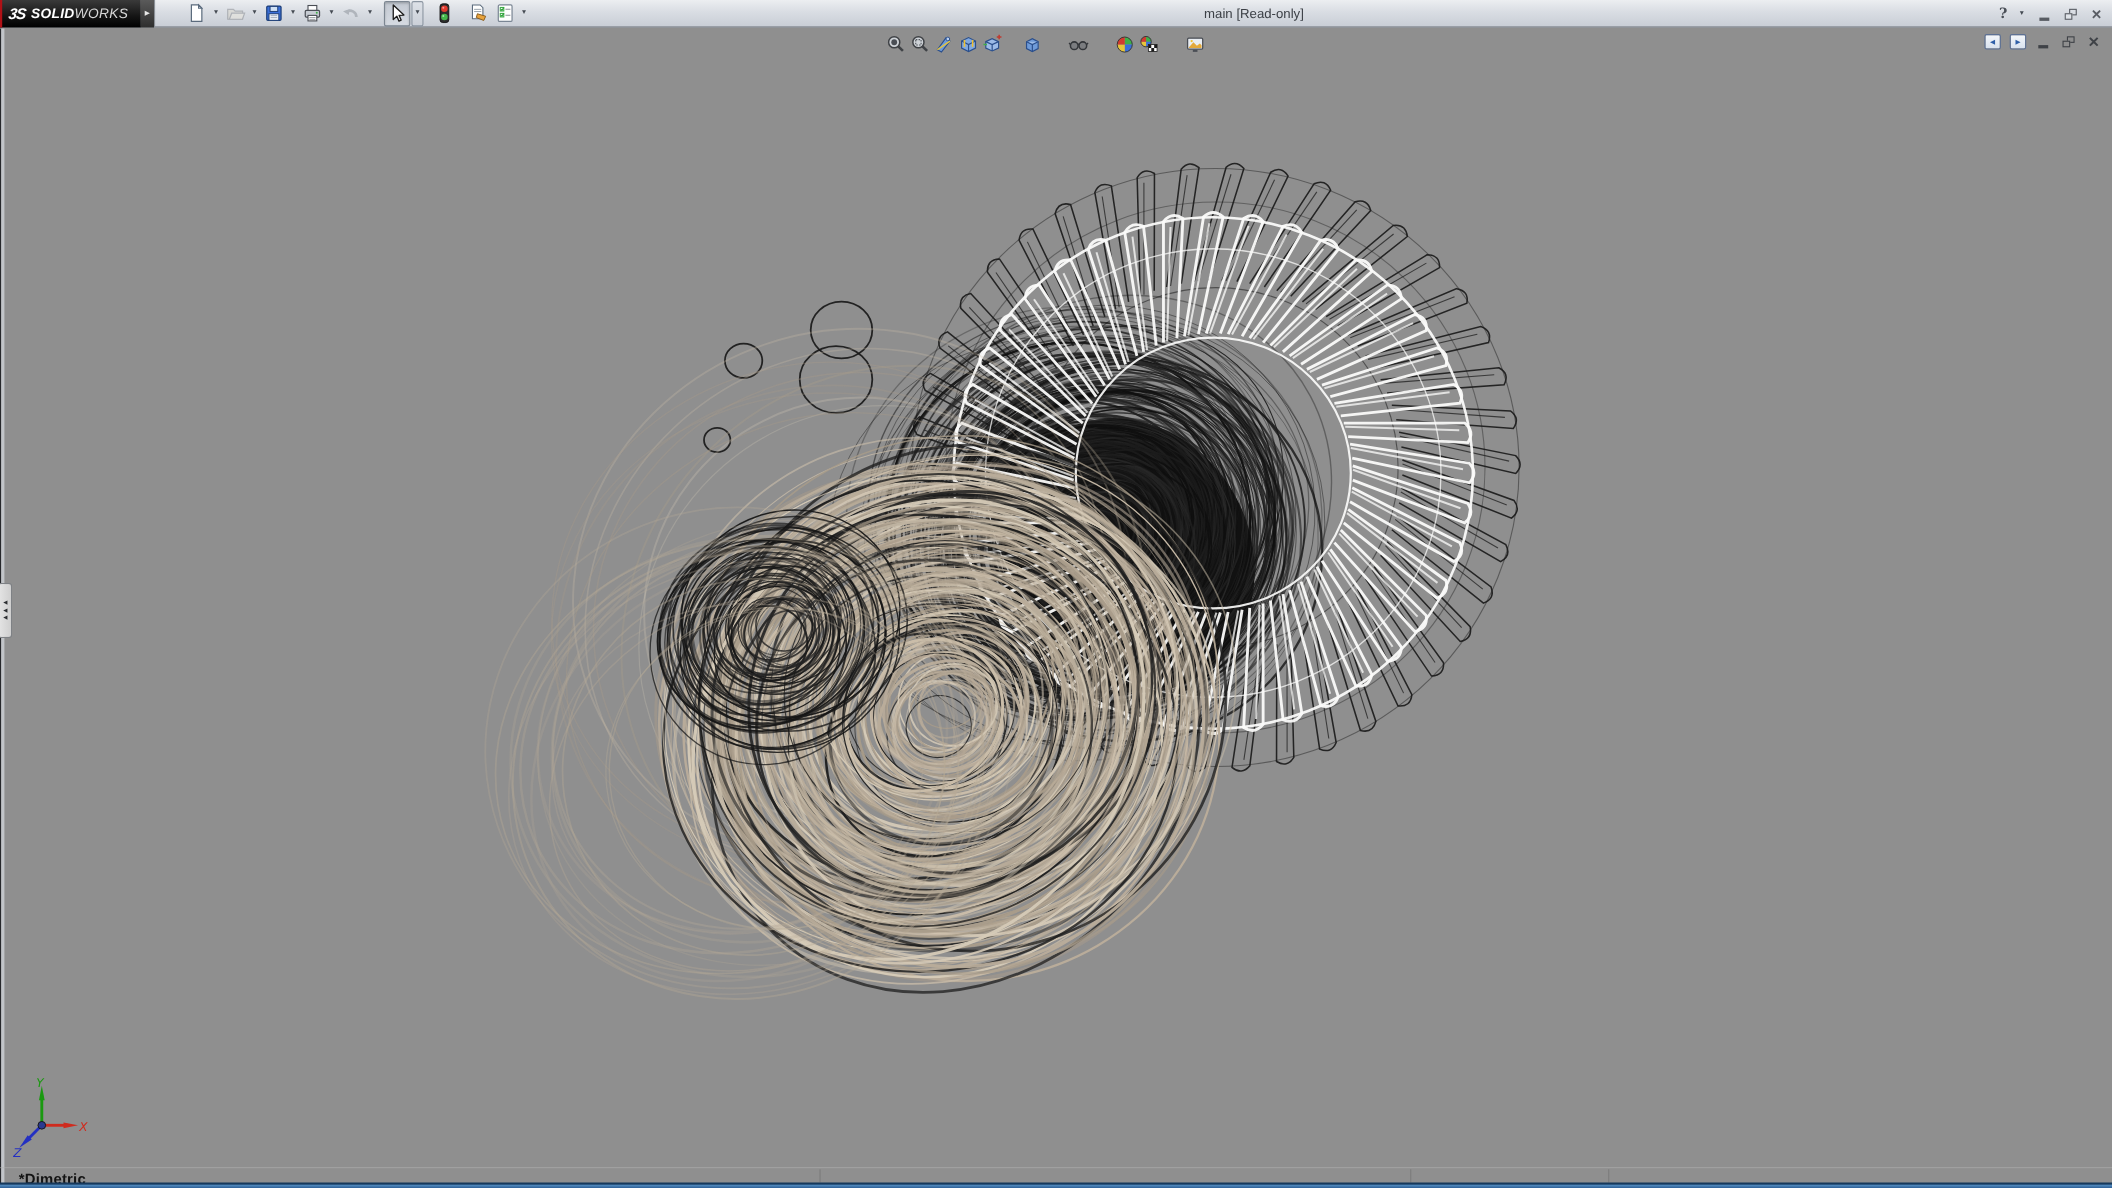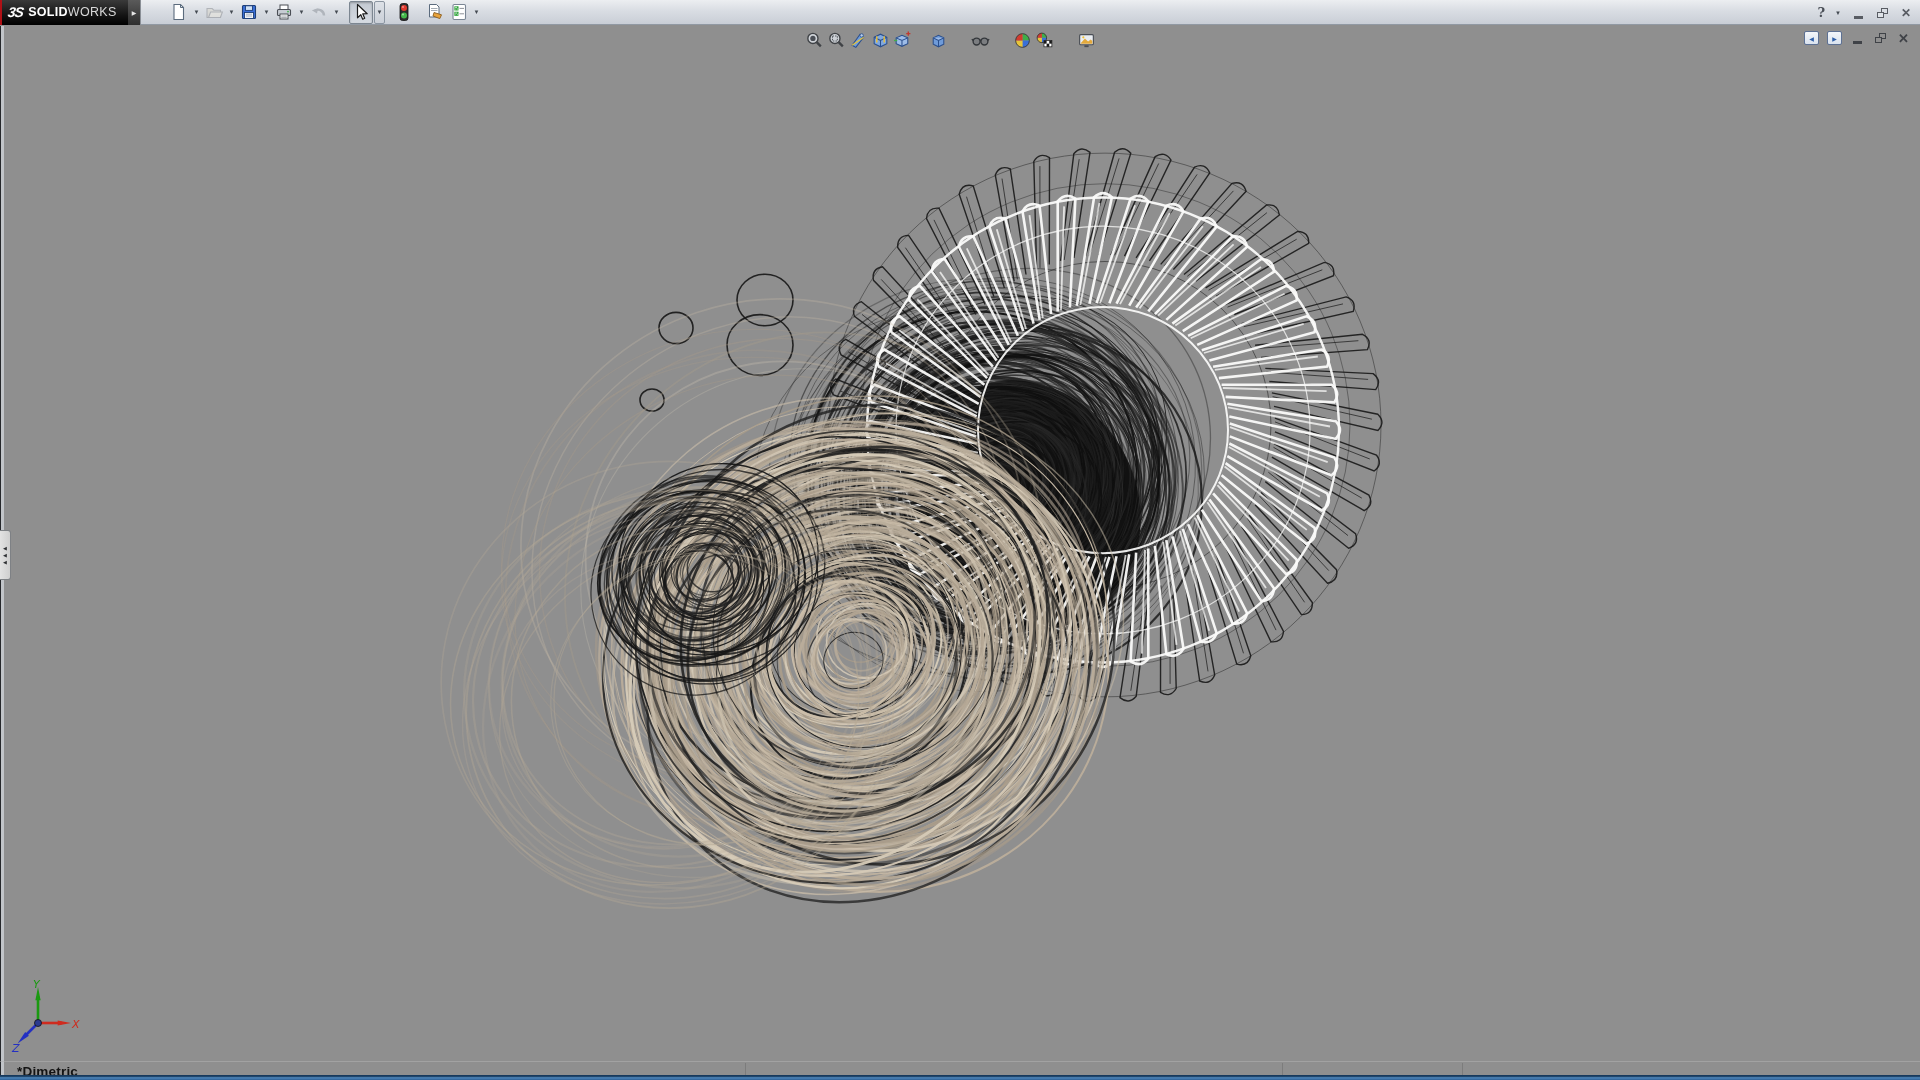--- a/index.html
+++ b/index.html
@@ -8,21 +8,21 @@
 
   
   .titlebar { position:absolute; top:0; left:0; right:0; height:25px;
     background:linear-gradient(180deg,#eceef1 0%,#d9dde3 45%,#c9ced6 100%);
     border-bottom:1px solid #9199a3; display:flex; align-items:center; }
   .brand-block { position:relative; width:128px; height:25px; flex:0 0 auto;
     background:linear-gradient(180deg,#3a3a3a 0%,#141414 60%,#000 100%);
     display:flex; align-items:center; padding-left:8px; }
   .brand-block::before { content:""; position:absolute; left:0; top:0; width:2px; height:100%; background:#b01116; }
   .logo-mark { color:#fff; font-style:italic; font-weight:700; font-size:14px; letter-spacing:-1px; margin-right:5px; transform:skewX(-8deg); }
-  .brand-text { color:#fff; font-size:12.5px; letter-spacing:0.3px; white-space:nowrap; }
+  .brand-text { color:#fff; font-style:italic; font-size:12.5px; letter-spacing:0.3px; white-space:nowrap; }
   .brand-text .bold { font-weight:700; }
   .brand-text .light { font-weight:400; color:#d8d8d8; }
   .flyout-btn { width:13px; height:25px; flex:0 0 auto; background:linear-gradient(180deg,#5a5a5a,#2e2e2e);
     color:#e8e8e8; font-size:6px; display:flex; align-items:center; justify-content:center; cursor:pointer; border-right:1px solid #8a8f96; }
 
   .main-toolbar { display:flex; align-items:center; height:100%; padding-left:26px; }
   .tbtn { width:24px; height:23px; display:flex; align-items:center; justify-content:center; border:1px solid transparent; border-radius:2px; }
   .tbtn.pressed { background:linear-gradient(180deg,#c3c9d2,#d6dbe2); border:1px solid #7c8violet291; border:1px solid #7c8691; box-shadow:inset 0 1px 2px rgba(0,0,0,.25); }
   .dd { width:11px; height:23px; display:flex; align-items:center; justify-content:center; font-size:6px; color:#444a52; border:1px solid transparent; border-radius:2px; }
   .dd.boxed { border:1px solid #8b95a1; background:linear-gradient(180deg,#dde1e7,#cbd0d8); margin-left:1px; }
@@ -171,20 +171,21 @@
           <path d="M6.3 6.3 L7.3 7.3 L9 4.8" stroke="#2f9e3a" stroke-width="1.1" fill="none"></path>
           <line x1="10.5" y1="6.4" x2="15" y2="6.4" stroke="#8d9299" stroke-width="1"></line>
           <rect x="5.8" y="10.2" width="3.2" height="3.2" fill="#ffffff" stroke="#3fae49" stroke-width="1"></rect>
           <path d="M6.3 11.7 L7.3 12.7 L9 10.2" stroke="#2f9e3a" stroke-width="1.1" fill="none"></path>
           <line x1="10.5" y1="11.8" x2="15" y2="11.8" stroke="#8d9299" stroke-width="1"></line>
         </svg>
       </div>
       <div class="dd">▼</div>
     </div>
 
+    <div class="win-title">main [Read-only]</div>
 
     <div class="win-controls">
       <span class="help-btn">?</span>
       <span class="dd" style="width:8px">▼</span>
       <span class="wc">
           <span class="icon-min"></span>
         </span>
       <span class="wc">
           <span class="icon-restore">
             <i></i>

